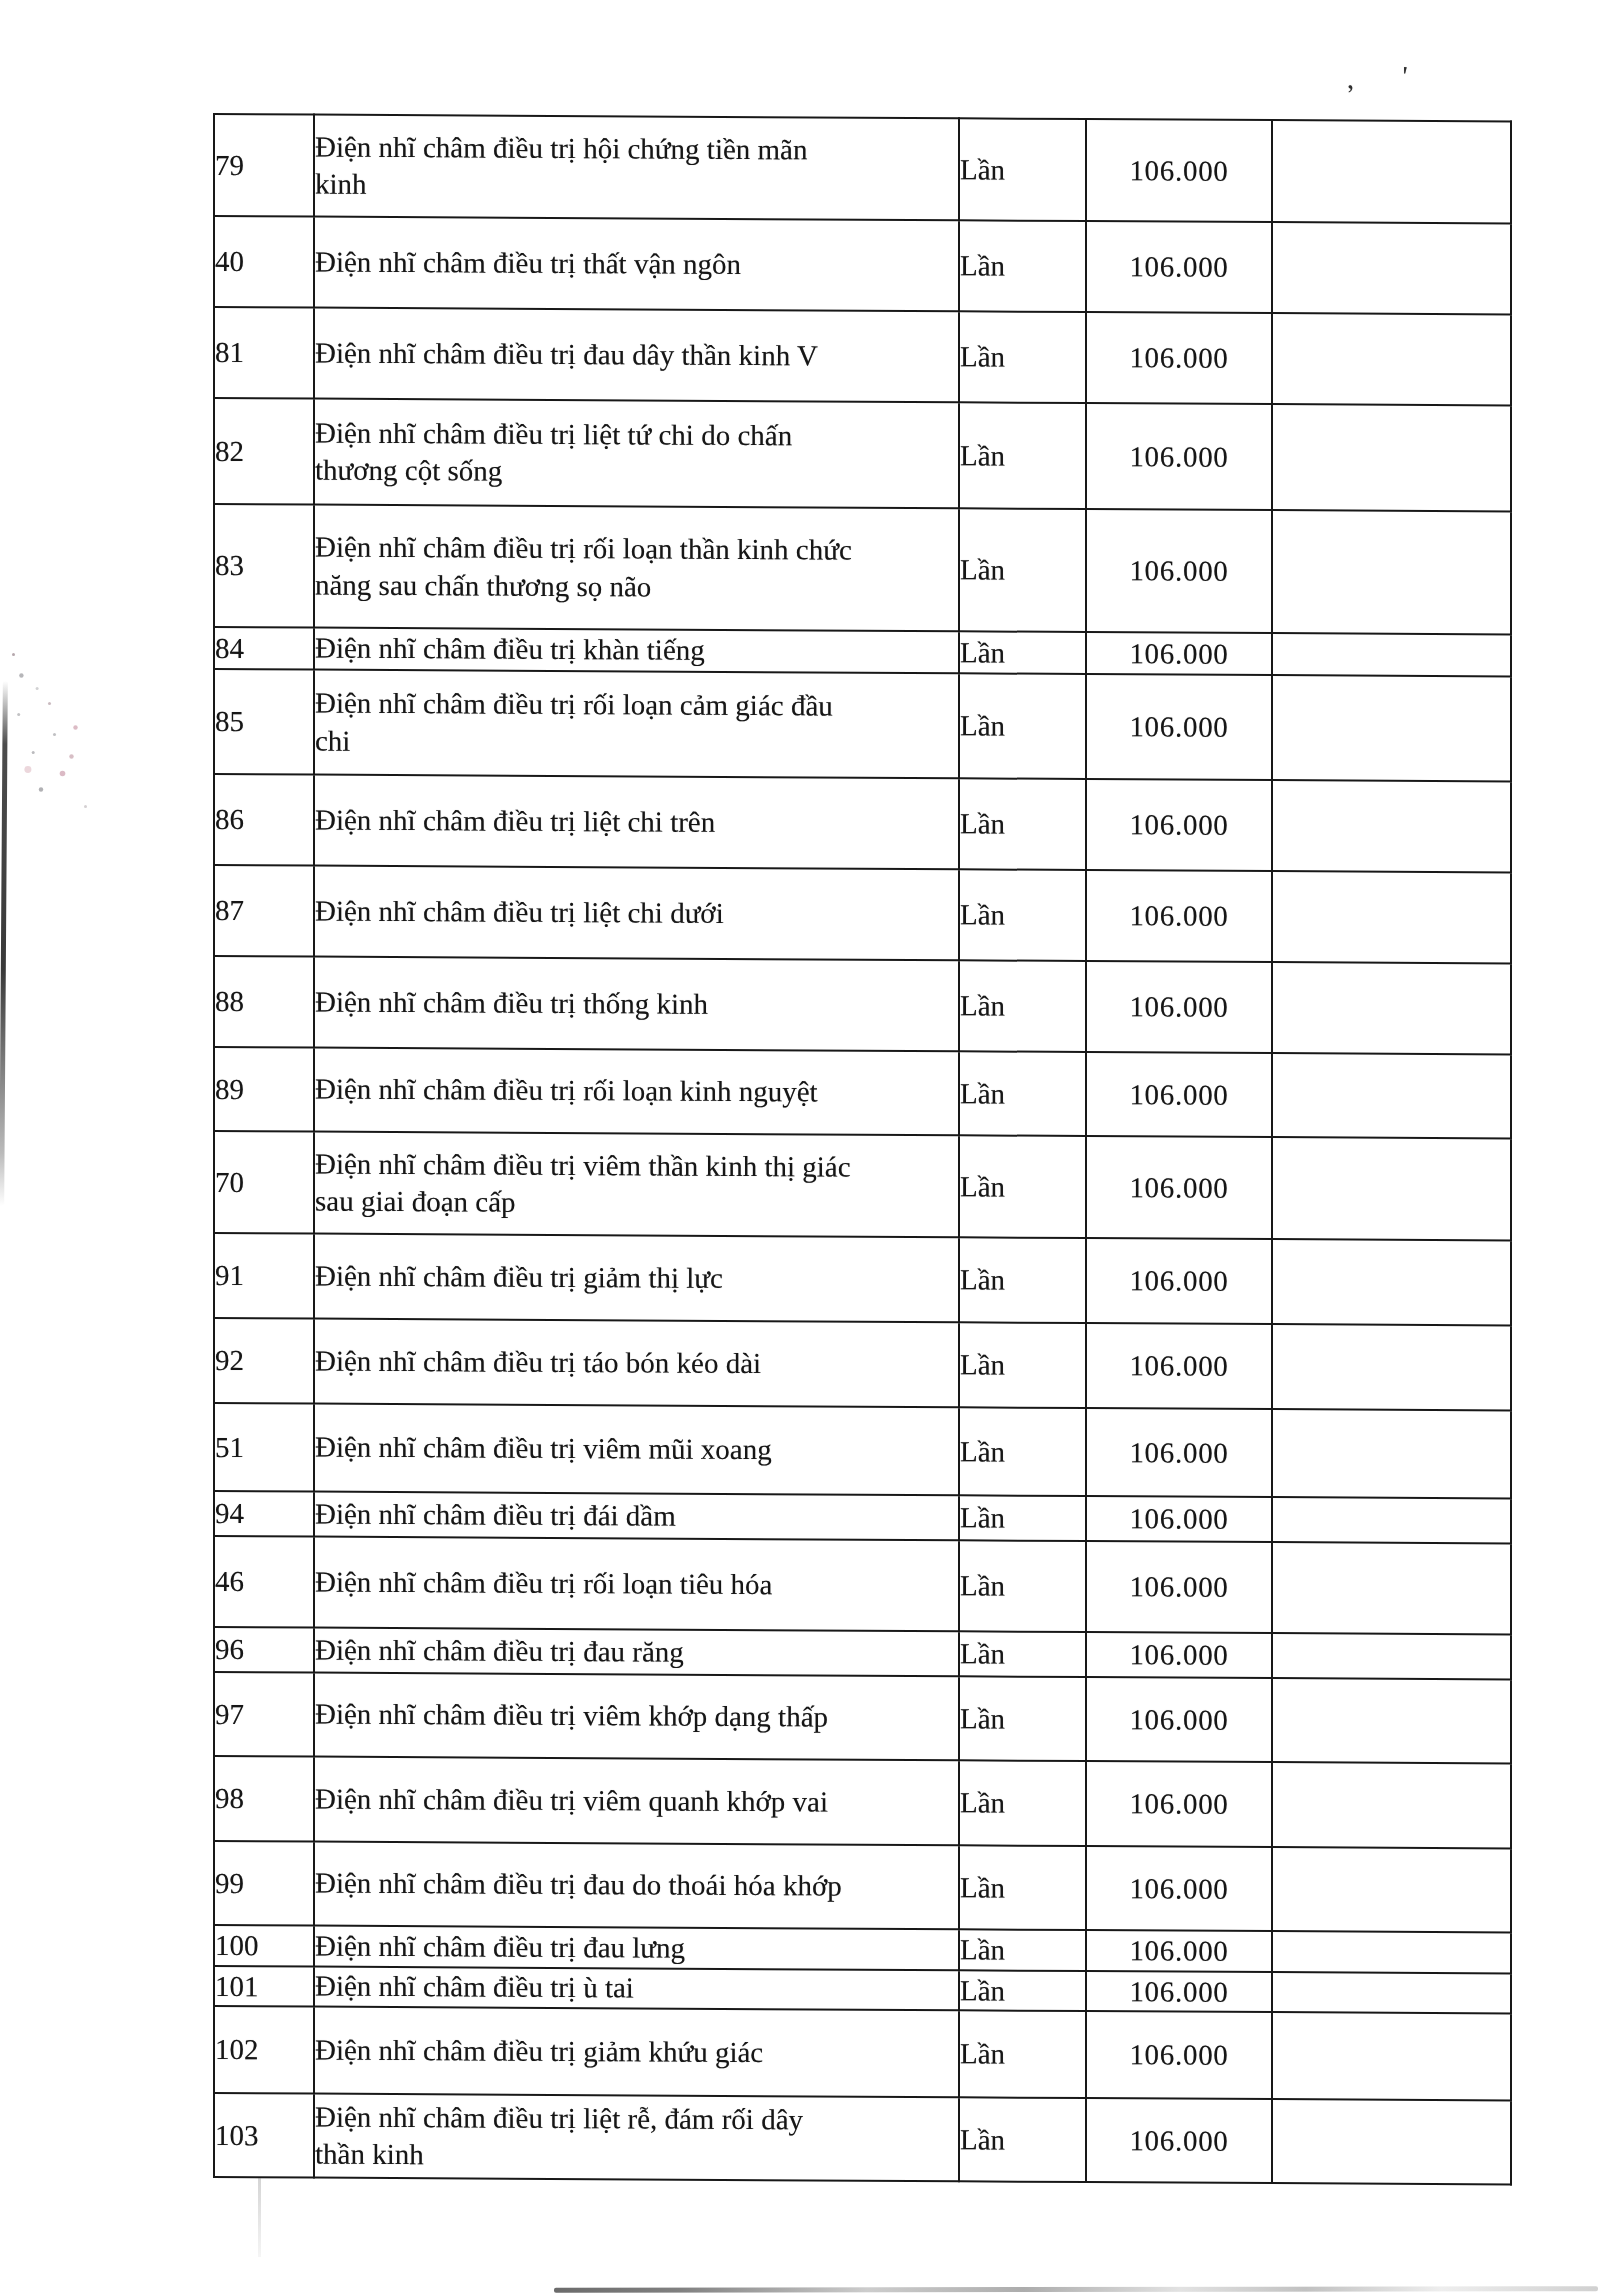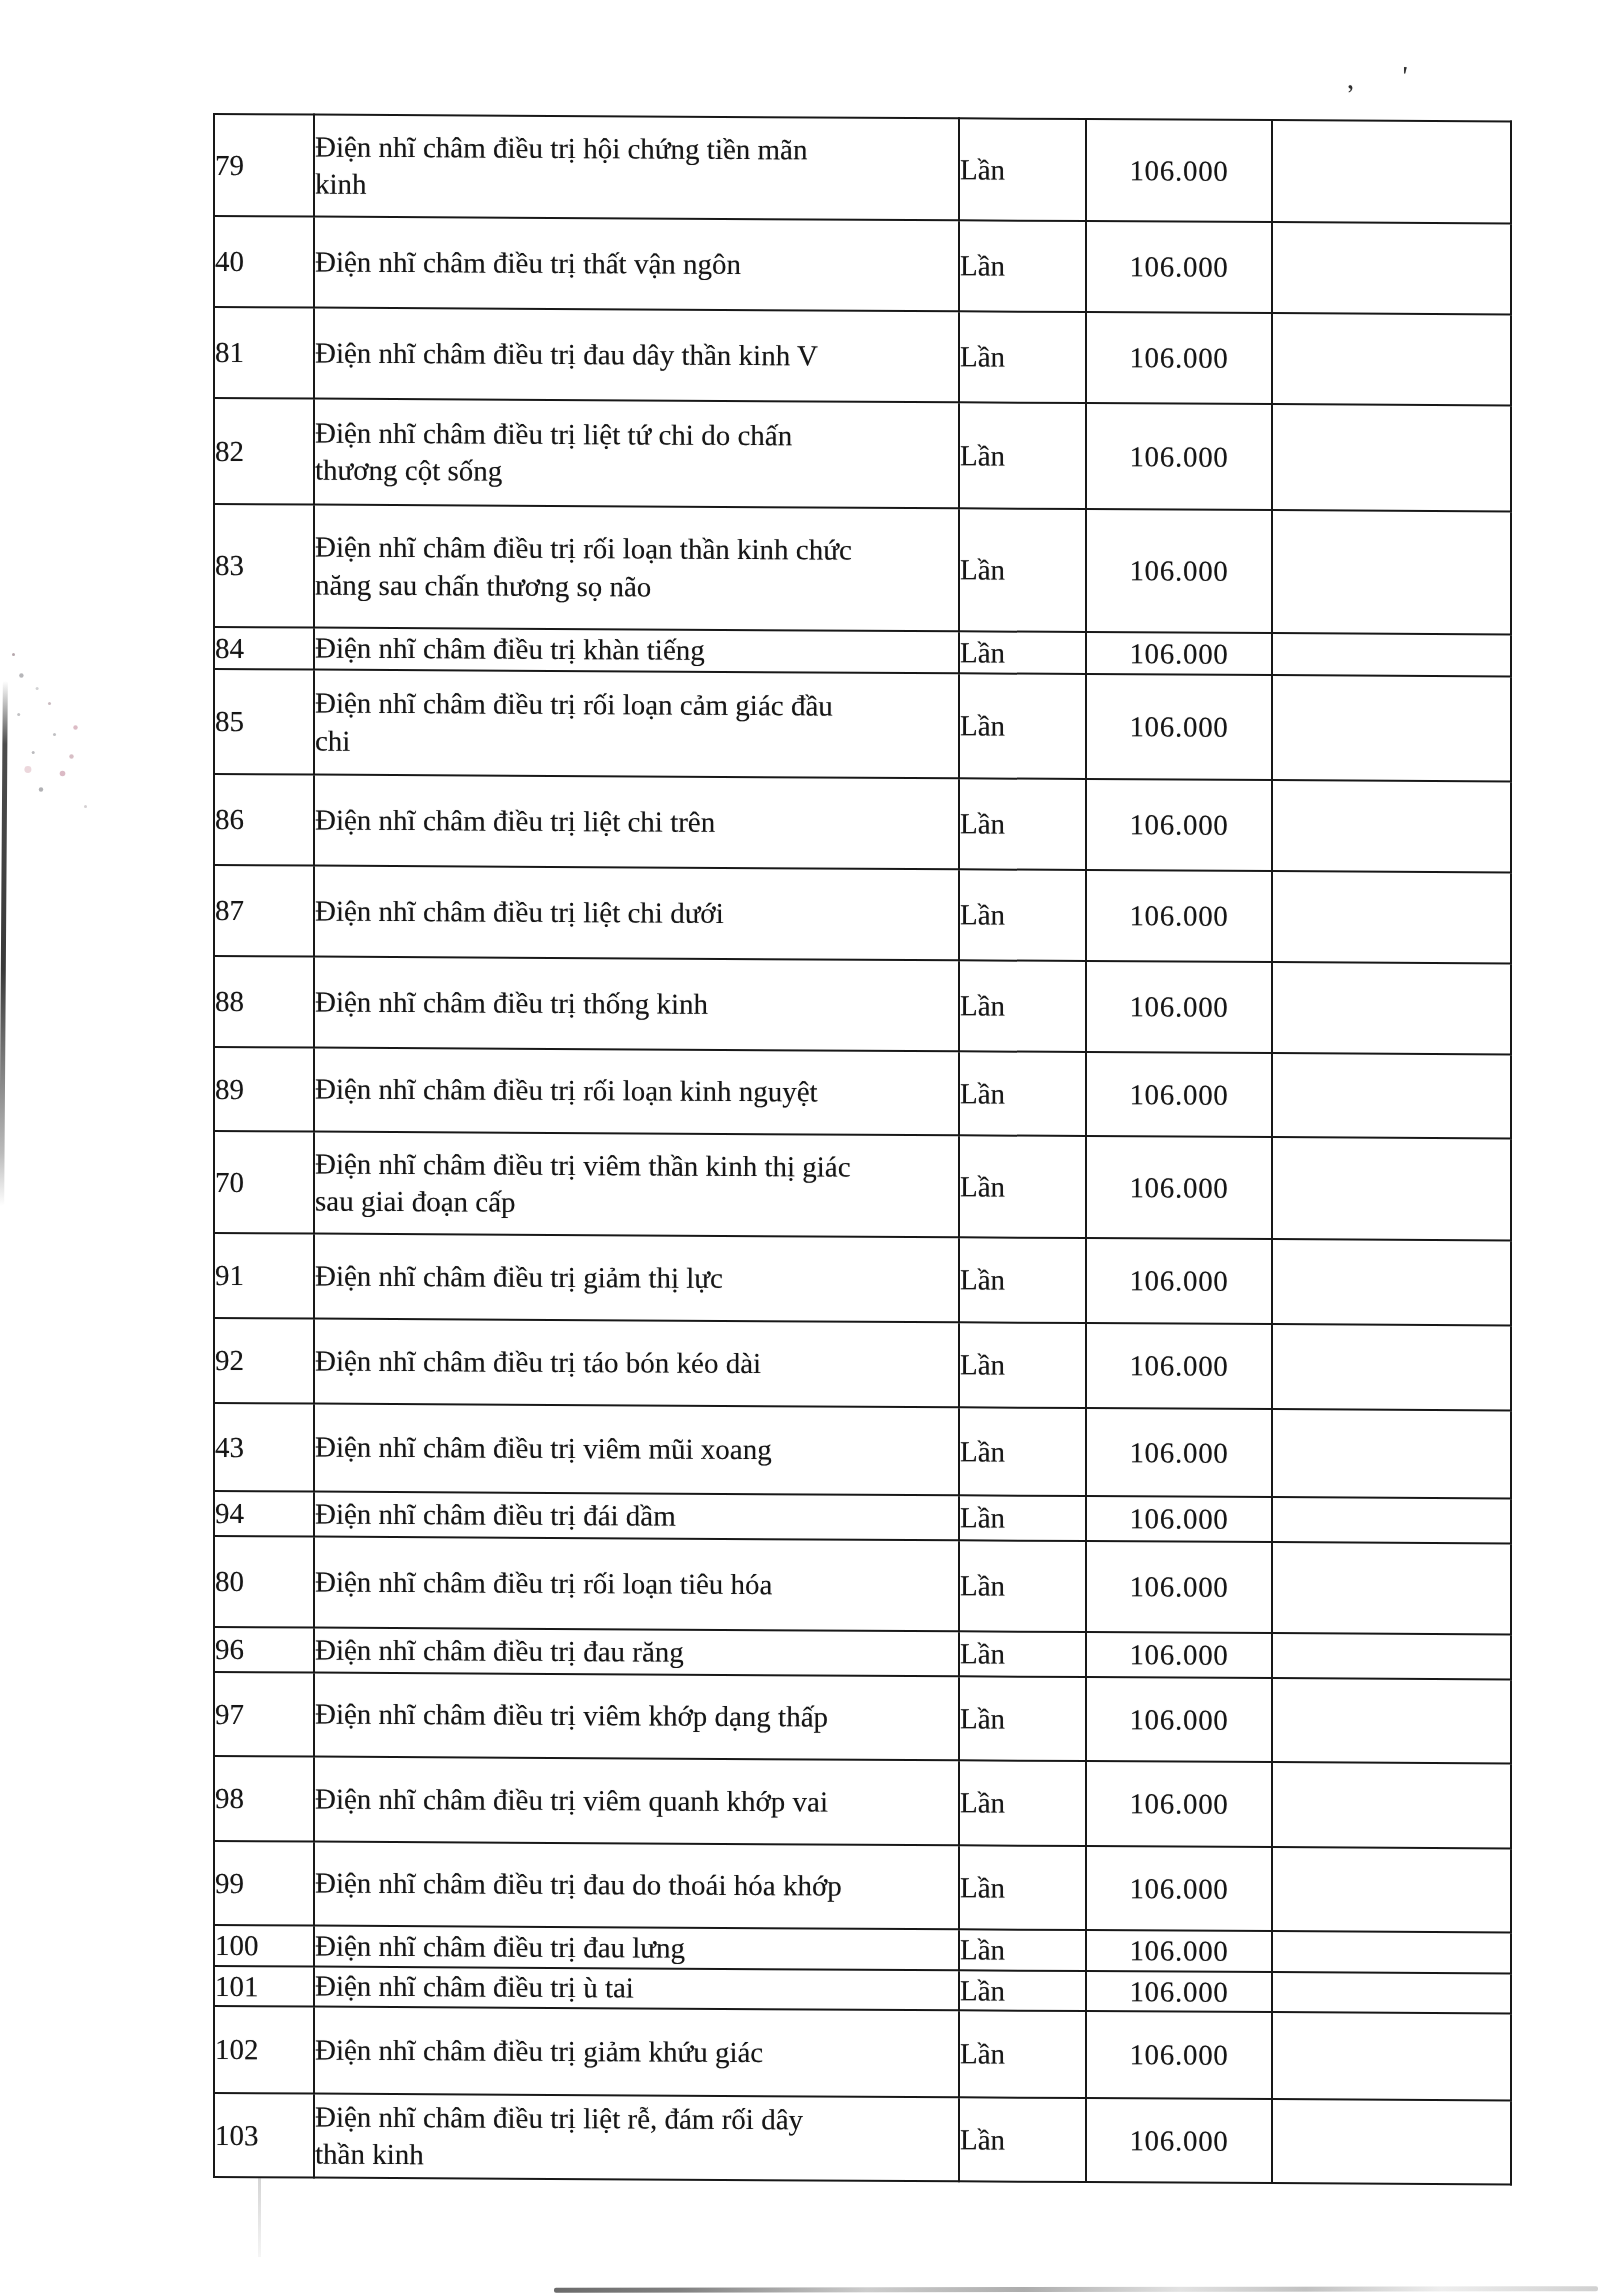--- a/index.html
+++ b/index.html
@@ -224,35 +224,35 @@
     <td class="c-note"></td>
   </tr>
         <tr style="height: 85px;">
     <td class="c-no">92</td>
     <td class="c-desc">Điện nhĩ châm điều trị táo bón kéo dài</td>
     <td class="c-unit">Lần</td>
     <td class="c-price">106.000</td>
     <td class="c-note"></td>
   </tr>
         <tr style="height: 88px;">
-    <td class="c-no">43</td>
+    <td class="c-no">51</td>
     <td class="c-desc">Điện nhĩ châm điều trị viêm mũi xoang</td>
     <td class="c-unit">Lần</td>
     <td class="c-price">106.000</td>
     <td class="c-note"></td>
   </tr>
         <tr style="height: 45px;">
     <td class="c-no">94</td>
     <td class="c-desc">Điện nhĩ châm điều trị đái dầm</td>
     <td class="c-unit">Lần</td>
     <td class="c-price">106.000</td>
     <td class="c-note"></td>
   </tr>
         <tr style="height: 91px;">
-    <td class="c-no">80</td>
+    <td class="c-no">46</td>
     <td class="c-desc">Điện nhĩ châm điều trị rối loạn tiêu hóa</td>
     <td class="c-unit">Lần</td>
     <td class="c-price">106.000</td>
     <td class="c-note"></td>
   </tr>
         <tr style="height: 45px;">
     <td class="c-no">96</td>
     <td class="c-desc">Điện nhĩ châm điều trị đau răng</td>
     <td class="c-unit">Lần</td>
     <td class="c-price">106.000</td>

